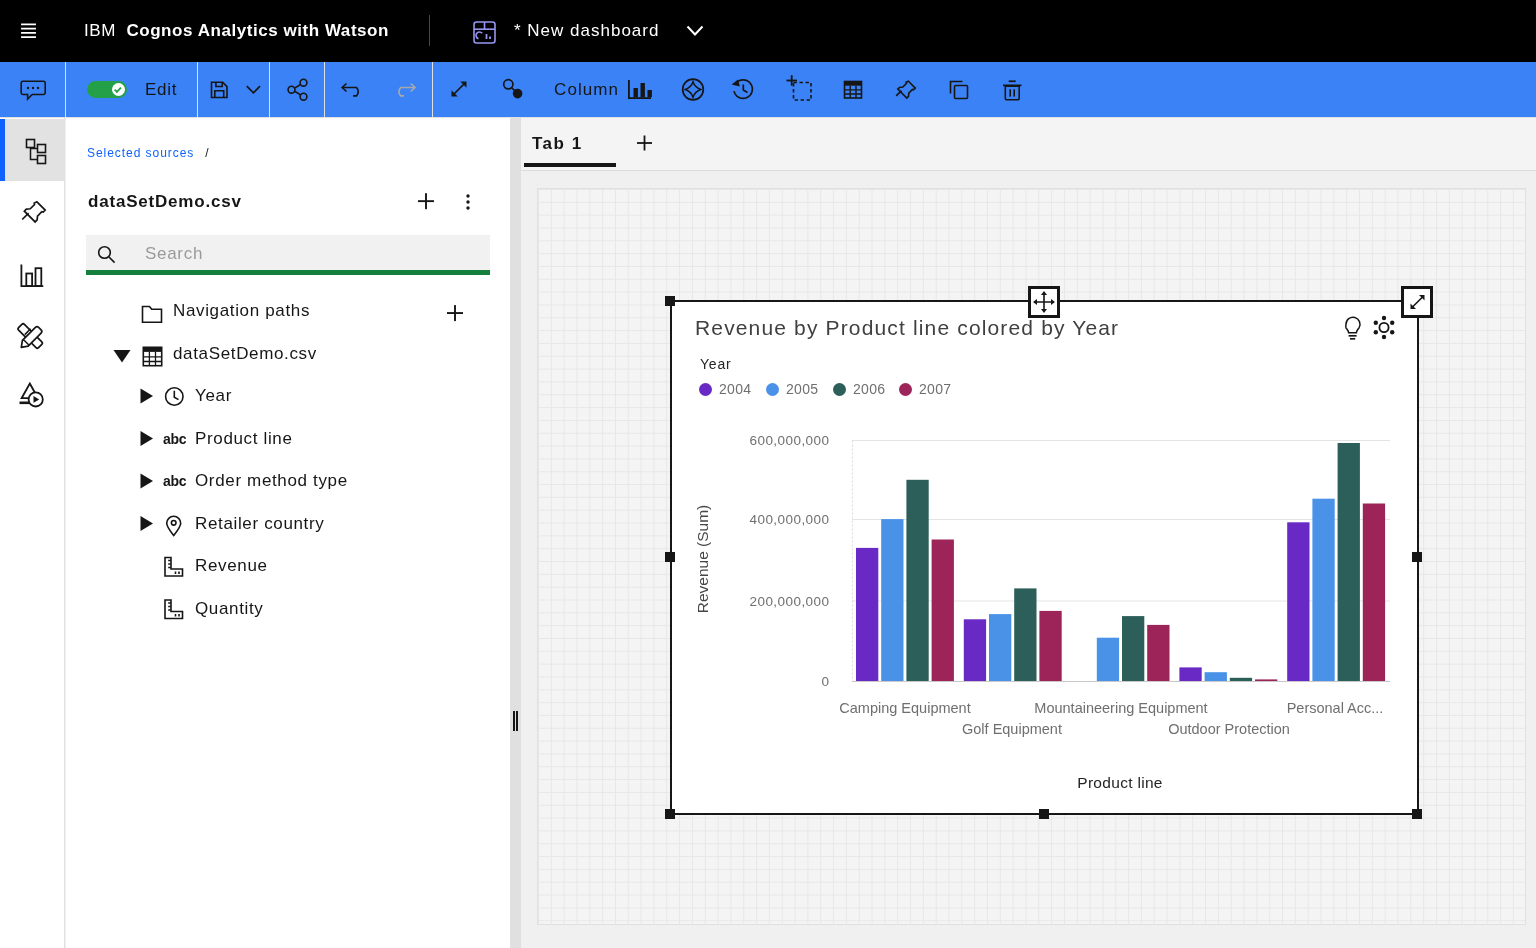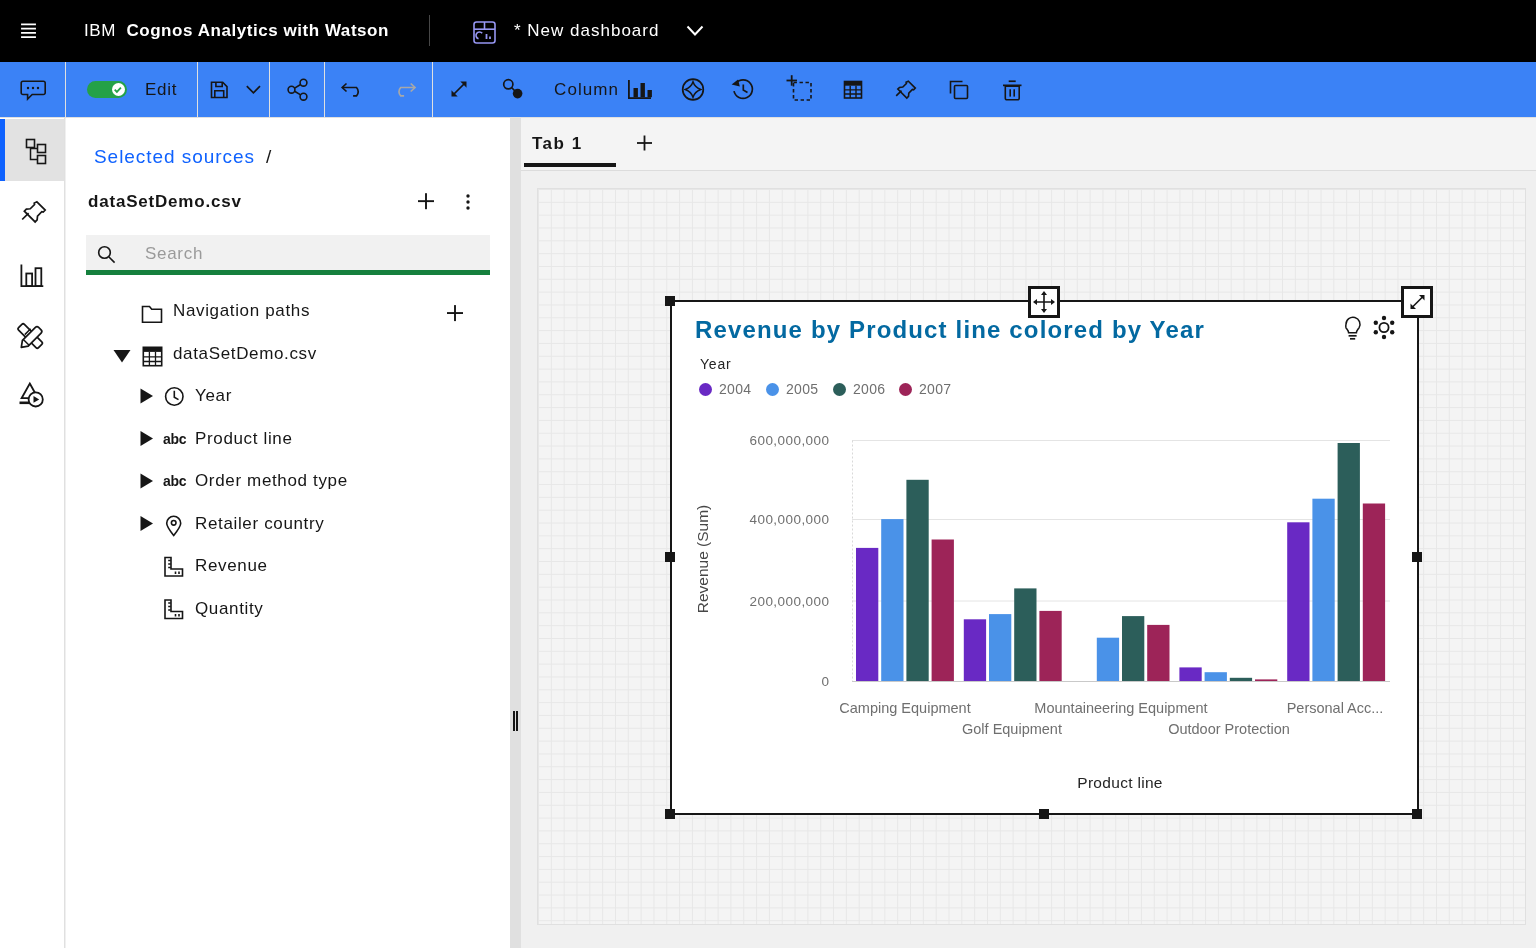--- a/index.html
+++ b/index.html
@@ -24,21 +24,21 @@
   #toggle { position:absolute; left:87px; top:81px; width:40px; height:17px; border-radius:9px; background:#24a148; }
   #toggle .knob { position:absolute; right:2px; top:2px; width:13px; height:13px; border-radius:50%; background:#fff; }
 
   
   #snav { position:absolute; left:0; top:118px; width:65px; height:830px; background:#fff; border-right:1px solid #e0e0e0; }
   #snav .sel { position:absolute; left:0; top:1px; width:64px; height:62px; background:#e2e2e2; }
   #snav .selbar { position:absolute; left:0; top:1px; width:5px; height:62px; background:#0f62fe; }
 
   
   #panel { position:absolute; left:66px; top:118px; width:444px; height:830px; background:#fff; }
-  #crumb { position:absolute; left:28px; top:28px; font-size:19px; color:#0f62fe; letter-spacing:.95px; }
+  #crumb { position:absolute; left:21px; top:28px; font-size:12px; color:#0f62fe; letter-spacing:.95px; }
   #crumb .slash { color:#161616; margin-left:11px; letter-spacing:0; }
   #dsname { position:absolute; left:22px; top:74px; font-size:17px; font-weight:700; color:#161616; letter-spacing:.8px; }
   #searchbox { position:absolute; left:20px; top:117px; width:404px; height:40px; background:#f1f1f1; border-bottom:5px solid #15803d; }
   #searchbox .ph { position:absolute; left:59px; top:9px; font-size:17px; color:#9a9a9a; letter-spacing:.7px; }
   .trow { position:absolute; left:0; width:444px; height:42px; font-size:17px; color:#161616; letter-spacing:.65px; }
   .trow .txt { position:absolute; top:11px; }
 
   
   #split { position:absolute; left:510px; top:118px; width:11px; height:830px; background:#e0e0e0; }
   #splith { position:absolute; left:513px; top:711px; width:5px; height:20px;
@@ -51,21 +51,21 @@
   #canvas { position:absolute; left:521px; top:172px; width:1015px; height:776px; background:#f0f0f0; }
   #gridpage { position:absolute; left:537px; top:188px; width:989px; height:737px; background:#f4f4f4;
      border:1px solid #e0e0e0;
      background-image:linear-gradient(to right,#e7e7e7 1px,transparent 1px),linear-gradient(to bottom,#e7e7e7 1px,transparent 1px);
      background-size:12.83px 12.83px; }
 
   
   #widget { position:absolute; left:670px; top:300px; width:749px; height:515px; background:#fff; border:2.5px solid #161616; }
   .handle { position:absolute; width:10px; height:10px; background:#161616; }
   .hbox { position:absolute; width:32px; height:32px; background:#fff; border:3px solid #161616; }
-  #wtitle { position:absolute; left:695px; top:316px; font-size:24px; color:#0369a1; letter-spacing:1.15px;font-weight:bold; }
+  #wtitle { position:absolute; left:695px; top:316px; font-size:21px; color:#404040; letter-spacing:1.15px; }
   #legendY { position:absolute; left:700px; top:356px; font-size:14px; color:#252525; letter-spacing:.8px; }
   .ldot { position:absolute; top:383px; width:13px; height:13px; border-radius:50%; }
   .llab { position:absolute; top:381px; font-size:14px; color:#6f6f6f; letter-spacing:.28px; }
 </style>
 </head>
 <body>
 <div id="page">
   <div id="hdr">
     <svg class="abs" style="left:20px;top:22px" width="17" height="17" viewBox="0 0 16 16" fill="#fff">
         <path d="M1 1.5h14v1.5H1zM1 5.5h14v1.5H1zM1 9.5h14v1.5H1zM1 13.5h14v1.5H1z"></path>

